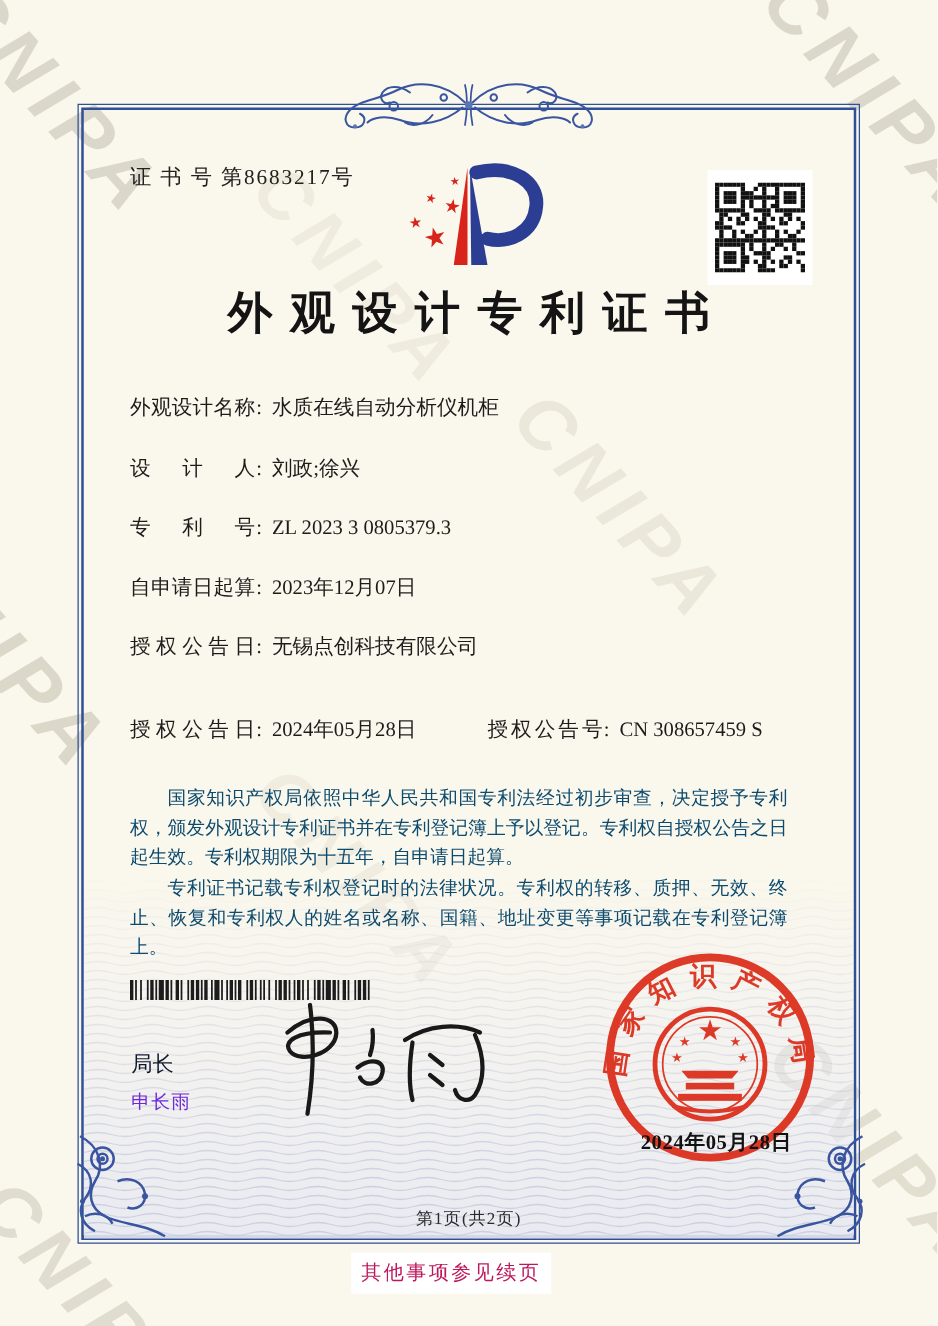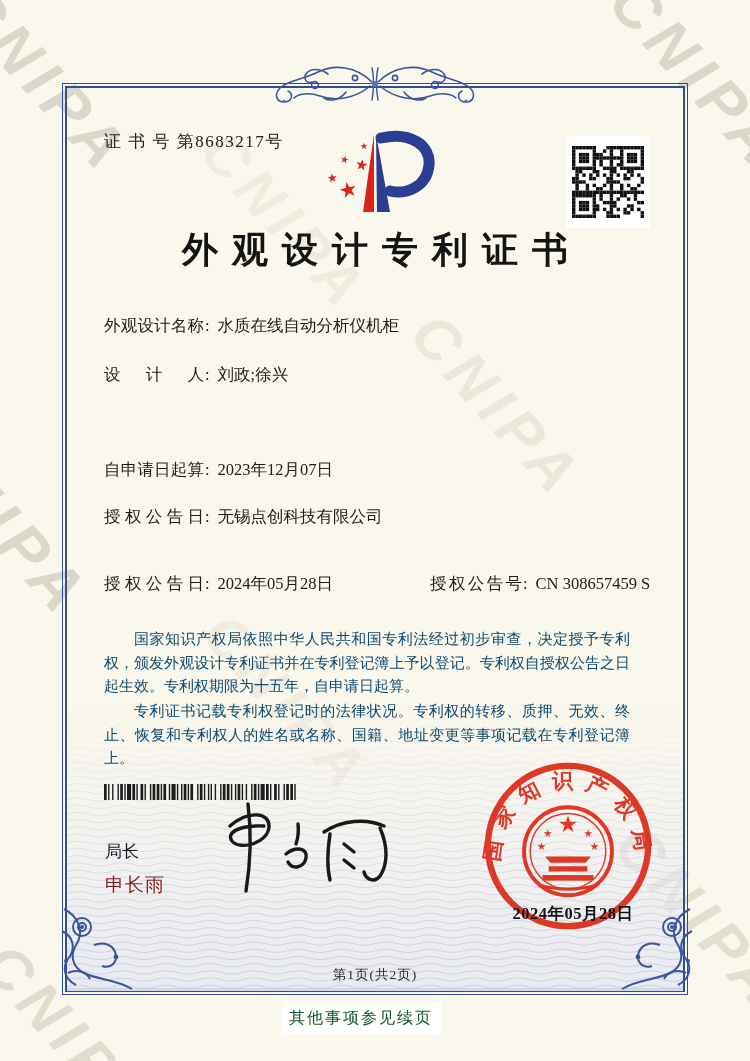--- a/index.html
+++ b/index.html
@@ -63,56 +63,56 @@
   .field{
     position:absolute;left:104px;width:544px;
     font-size:16.5px;color:#1d1c1a;line-height:23px;
   }
   .flabel{
     display:inline-block;width:100px;vertical-align:top;
     text-align:justify;text-align-last:justify;
   }
   .fcolon{display:inline-block;vertical-align:top;margin:0 8px 0 1px;}
   .fvalue{display:inline-block;vertical-align:top;max-width:432px;}
-  .field-pair2{position:absolute;left:286px;top:0;white-space:nowrap;margin-left:40px;}
+  .field-pair2{position:absolute;left:286px;top:0;white-space:nowrap;}
   .field-pair2 .flabel{width:92px;}
   
   .para{
     position:absolute;left:104px;width:526px;
     font-size:15px;line-height:23.5px;color:#0c4a6e;
     text-align:justify;text-indent:2em;
   }
   
   .waves-svg{position:absolute;left:67px;top:702px;pointer-events:none;}
   .barcode-svg{position:absolute;left:104px;top:784px;}
   .sig-title{
     position:absolute;left:105px;top:840px;
     font-family:"Liberation Sans","DejaVu Sans",sans-serif;
     font-size:17px;color:#0f172a;
   }
   .sig-name{
     position:absolute;left:105px;top:872px;
     font-family:"Liberation Sans","DejaVu Sans",sans-serif;
-    font-size:19px;color:#7f1d1d;letter-spacing:1px;
+    font-size:15px;color:#6d28d9;letter-spacing:1px;
   }
   .sig-script{position:absolute;left:218px;top:798px;}
   .seal-svg{position:absolute;left:480px;top:758px;}
   .seal-date{
     position:absolute;left:498px;top:903px;width:150px;
     text-align:center;font-size:16.5px;font-weight:600;color:#121212;
     letter-spacing:0.5px;
   }
   .page-num{
     position:absolute;left:0;top:966px;width:750px;
     text-align:center;font-size:13.5px;color:#2a2a2a;letter-spacing:1px;
   }
   .cont-strip{
     position:absolute;left:281px;top:1002px;width:160px;height:33px;
     background:#ffffff;display:flex;align-items:center;justify-content:center;
-    font-size:16px;color:#14532d;letter-spacing:2px;
+    font-size:16px;color:#be185d;letter-spacing:2px;
   }
   
   .orn-top{position:absolute;left:268px;top:58px;}
   .orn-bl{position:absolute;left:54px;top:903px;}
   .orn-br{position:absolute;left:616px;top:903px;transform:scaleX(-1);}
 </style>
 </head>
 <body>
 
 <div class="page">
@@ -487,20 +487,23 @@
   </div>
 
   <div class="title">外观设计专利证书</div>
 
   <div class="field" style="top:314px;">
     <span class="flabel">外观设计名称</span><span class="fcolon">:</span><span class="fvalue">水质在线自动分析仪机柜</span>
   </div>
   <div class="field" style="top:363px;">
     <span class="flabel">设计人</span><span class="fcolon">:</span><span class="fvalue">刘政;徐兴</span>
   </div>
+  <div class="field" style="top:410px;">
+    <span class="flabel">专利号</span><span class="fcolon">:</span><span class="fvalue">ZL 2023 3 0805379.3</span>
+  </div>
   <div class="field" style="top:458px;">
     <span class="flabel">自申请日起算</span><span class="fcolon">:</span><span class="fvalue">2023年12月07日</span>
   </div>
   <div class="field" style="top:505px;">
     <span class="flabel">授权公告日</span><span class="fcolon">:</span><span class="fvalue">无锡点创科技有限公司</span>
   </div>
   <div class="field" style="top:572px;">
     <span class="flabel">授权公告日</span><span class="fcolon">:</span><span class="fvalue">2024年05月28日</span>
     <span class="field-pair2">
       <span class="flabel">授权公告号</span><span class="fcolon">:</span><span class="fvalue">CN 308657459 S</span>

